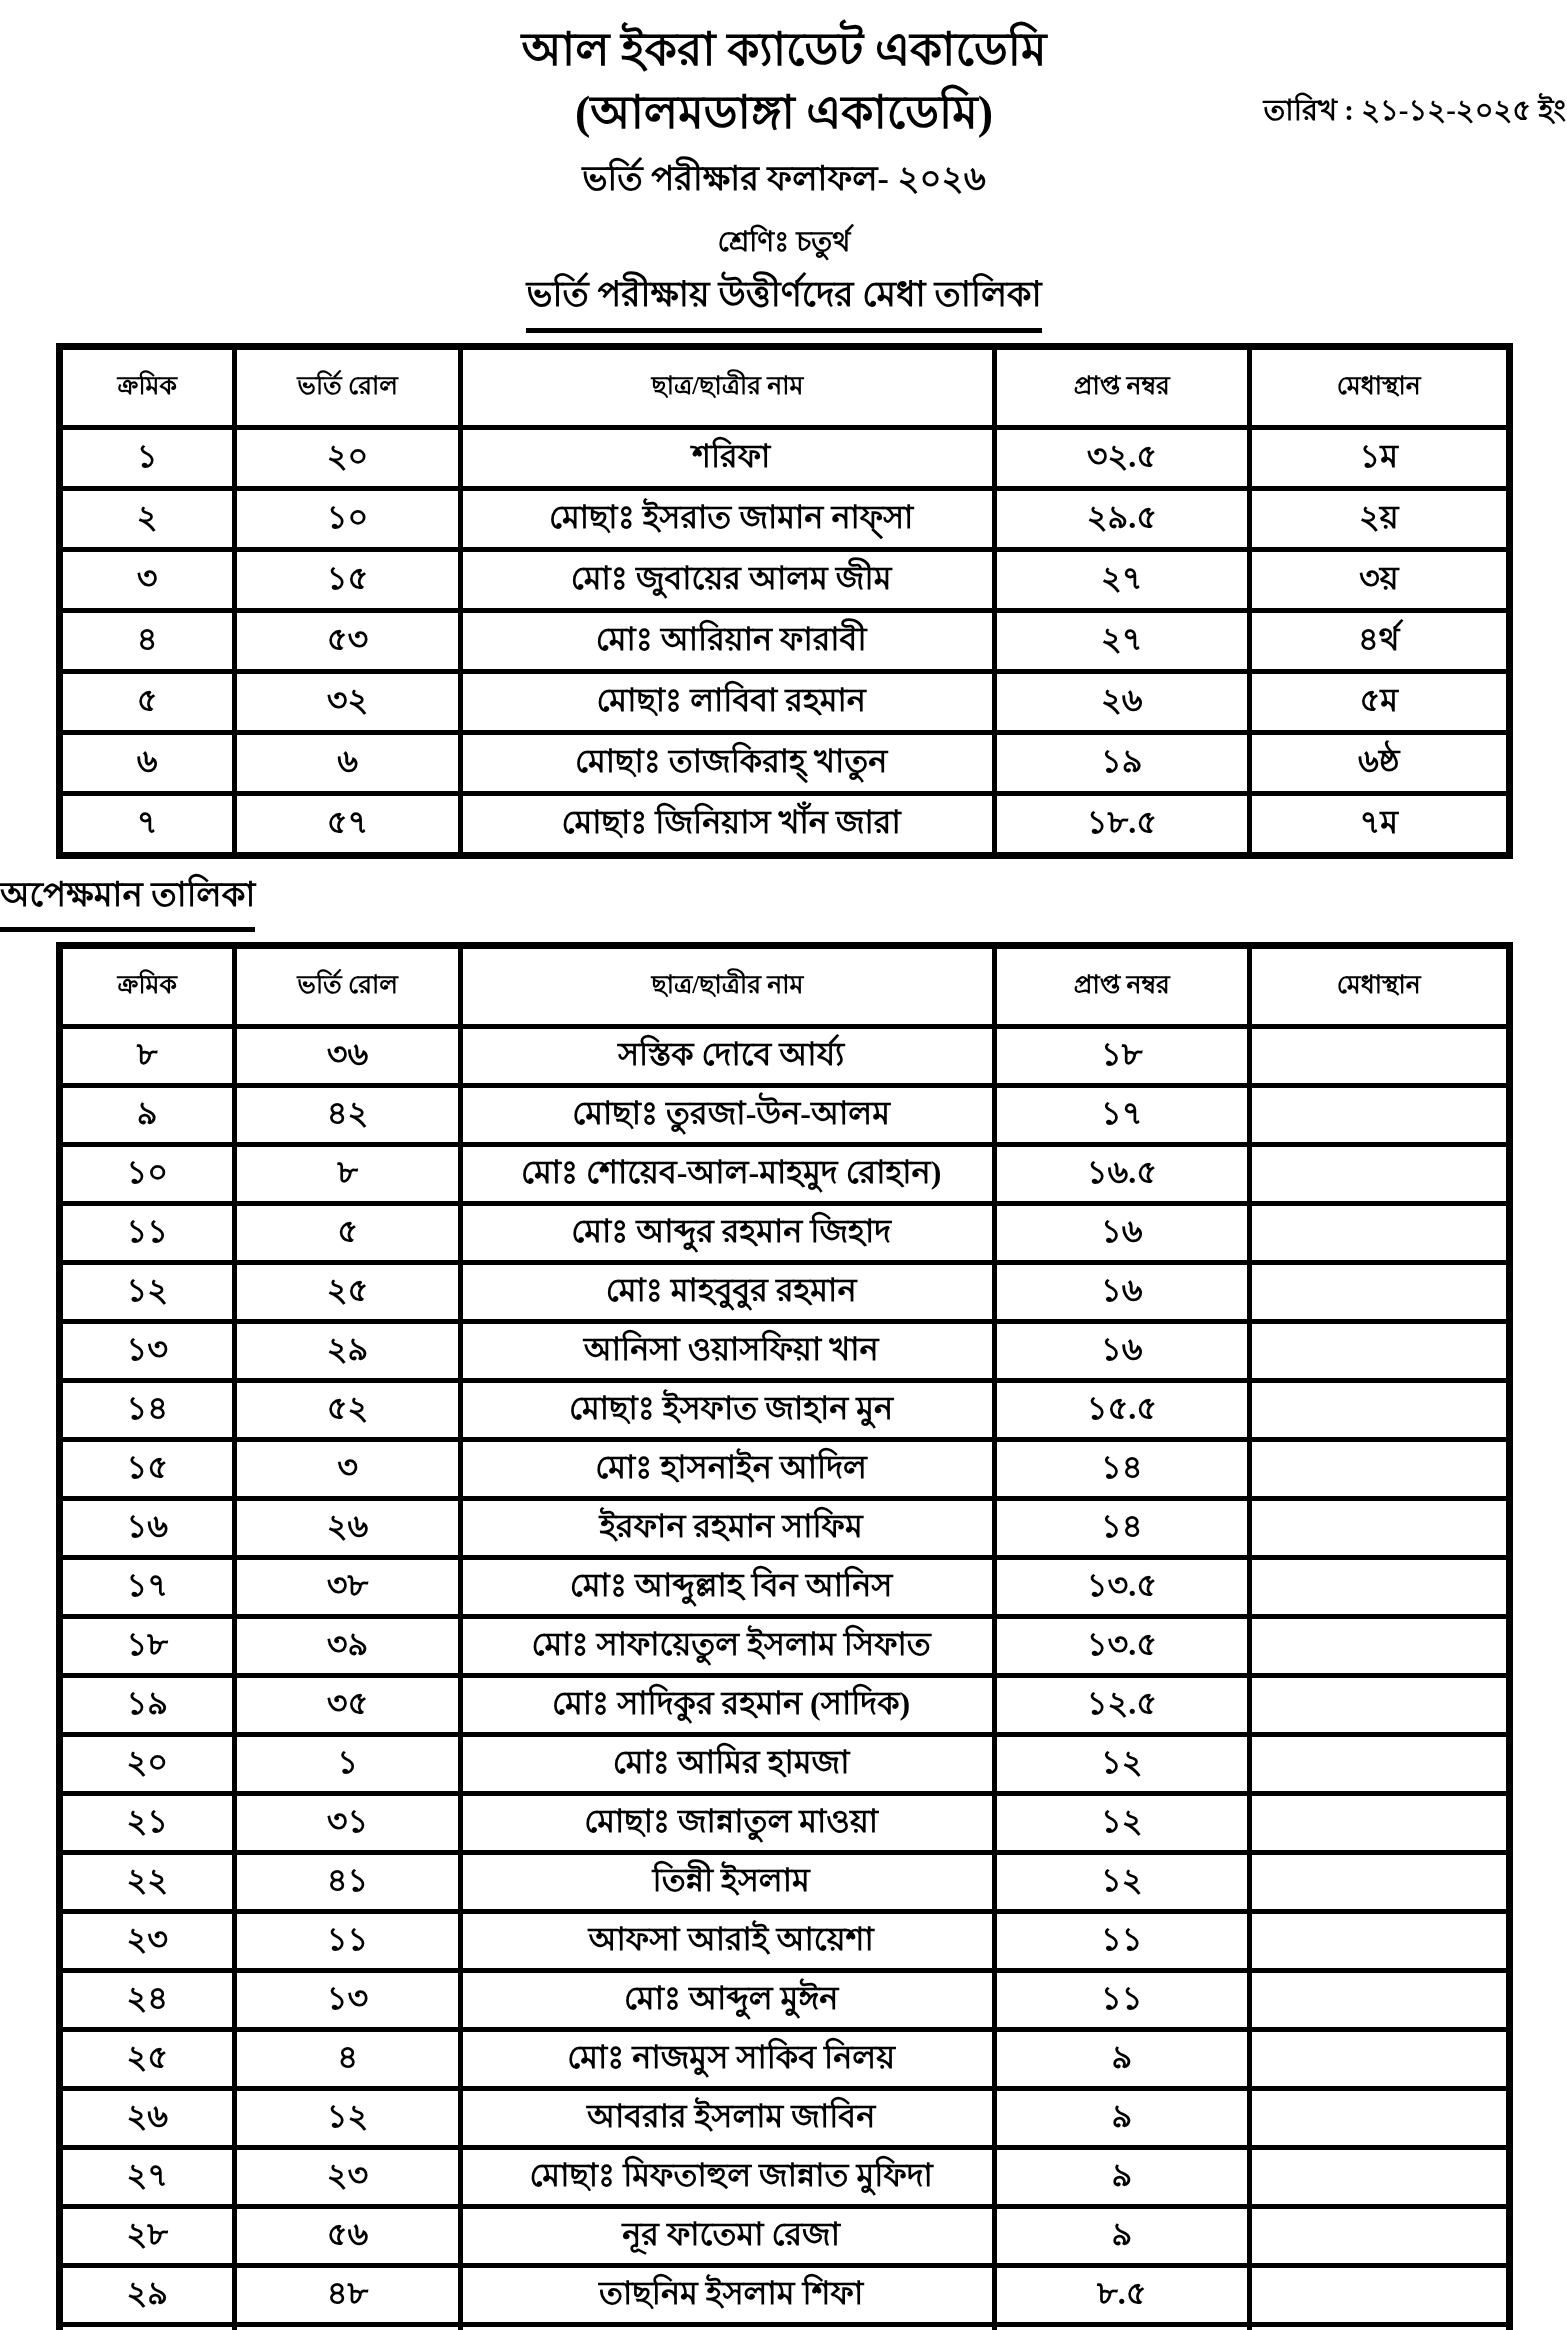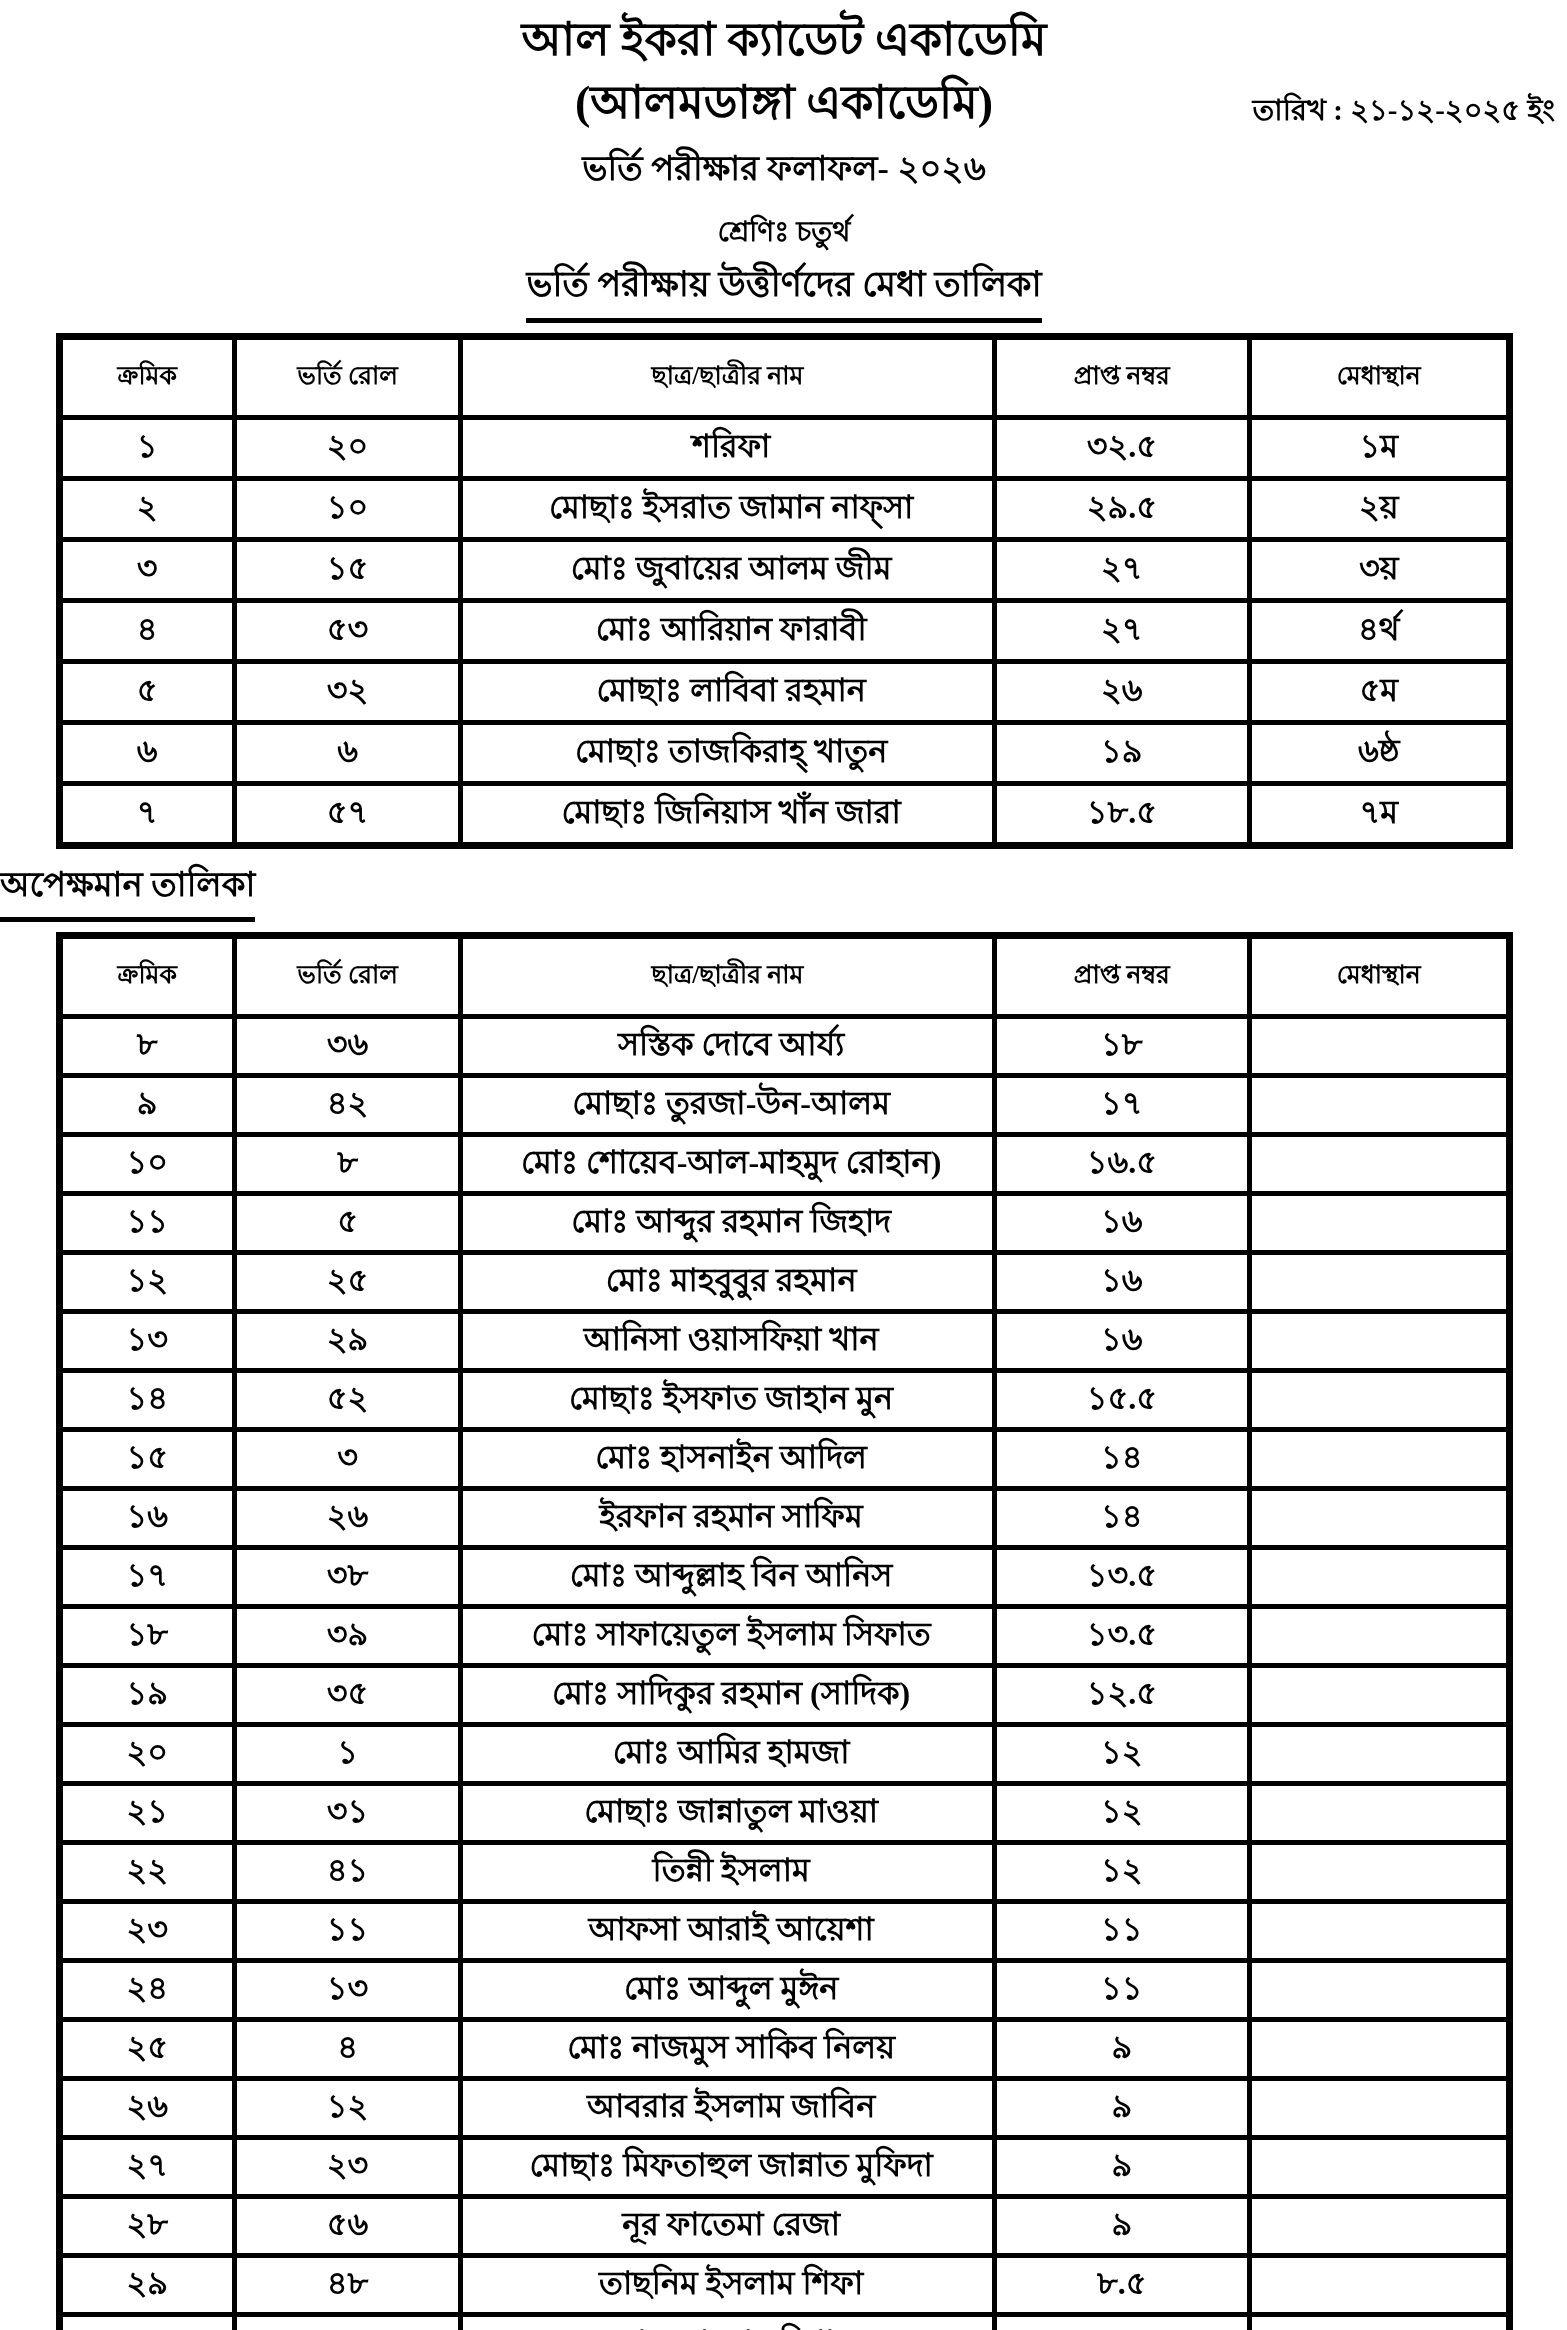--- a/index.html
+++ b/index.html
@@ -5,33 +5,33 @@
   html,body{margin:0;padding:0;background:#e8e8e8;}
   .page{
     position:relative;
     width:1568px;height:2330px;
     margin:0 auto;
     background:#ffffff;
     color:#000;
     font-family:"Liberation Serif", serif;
     overflow:hidden;
   }
-  .header{text-align:center;padding-top:8px;}
+  .header{text-align:center;padding-top:18px;}
   .h-main{font-size:46px;font-weight:700;line-height:1.38;}
   .h-result{font-size:34px;font-weight:700;margin-top:7.3px;}
   .h-class{font-size:28px;font-weight:700;margin-top:10.3px;}
   .h-merit-wrap{margin-top:0;}
   .h-merit{
     display:inline-block;
     font-size:35px;font-weight:700;
     border-bottom:5.1px solid #000;
     padding-bottom:2.2px;
   }
   .date{
-    position:absolute;top:87px;right:13px;
+    position:absolute;top:87px;right:2px;
     font-size:29px;font-weight:700;
     white-space:nowrap;
   }
   table{
     border-collapse:collapse;
     width:1457px;
     margin:10.3px auto 0 auto;
     table-layout:fixed;
     border:7.3px solid #000;
   }

